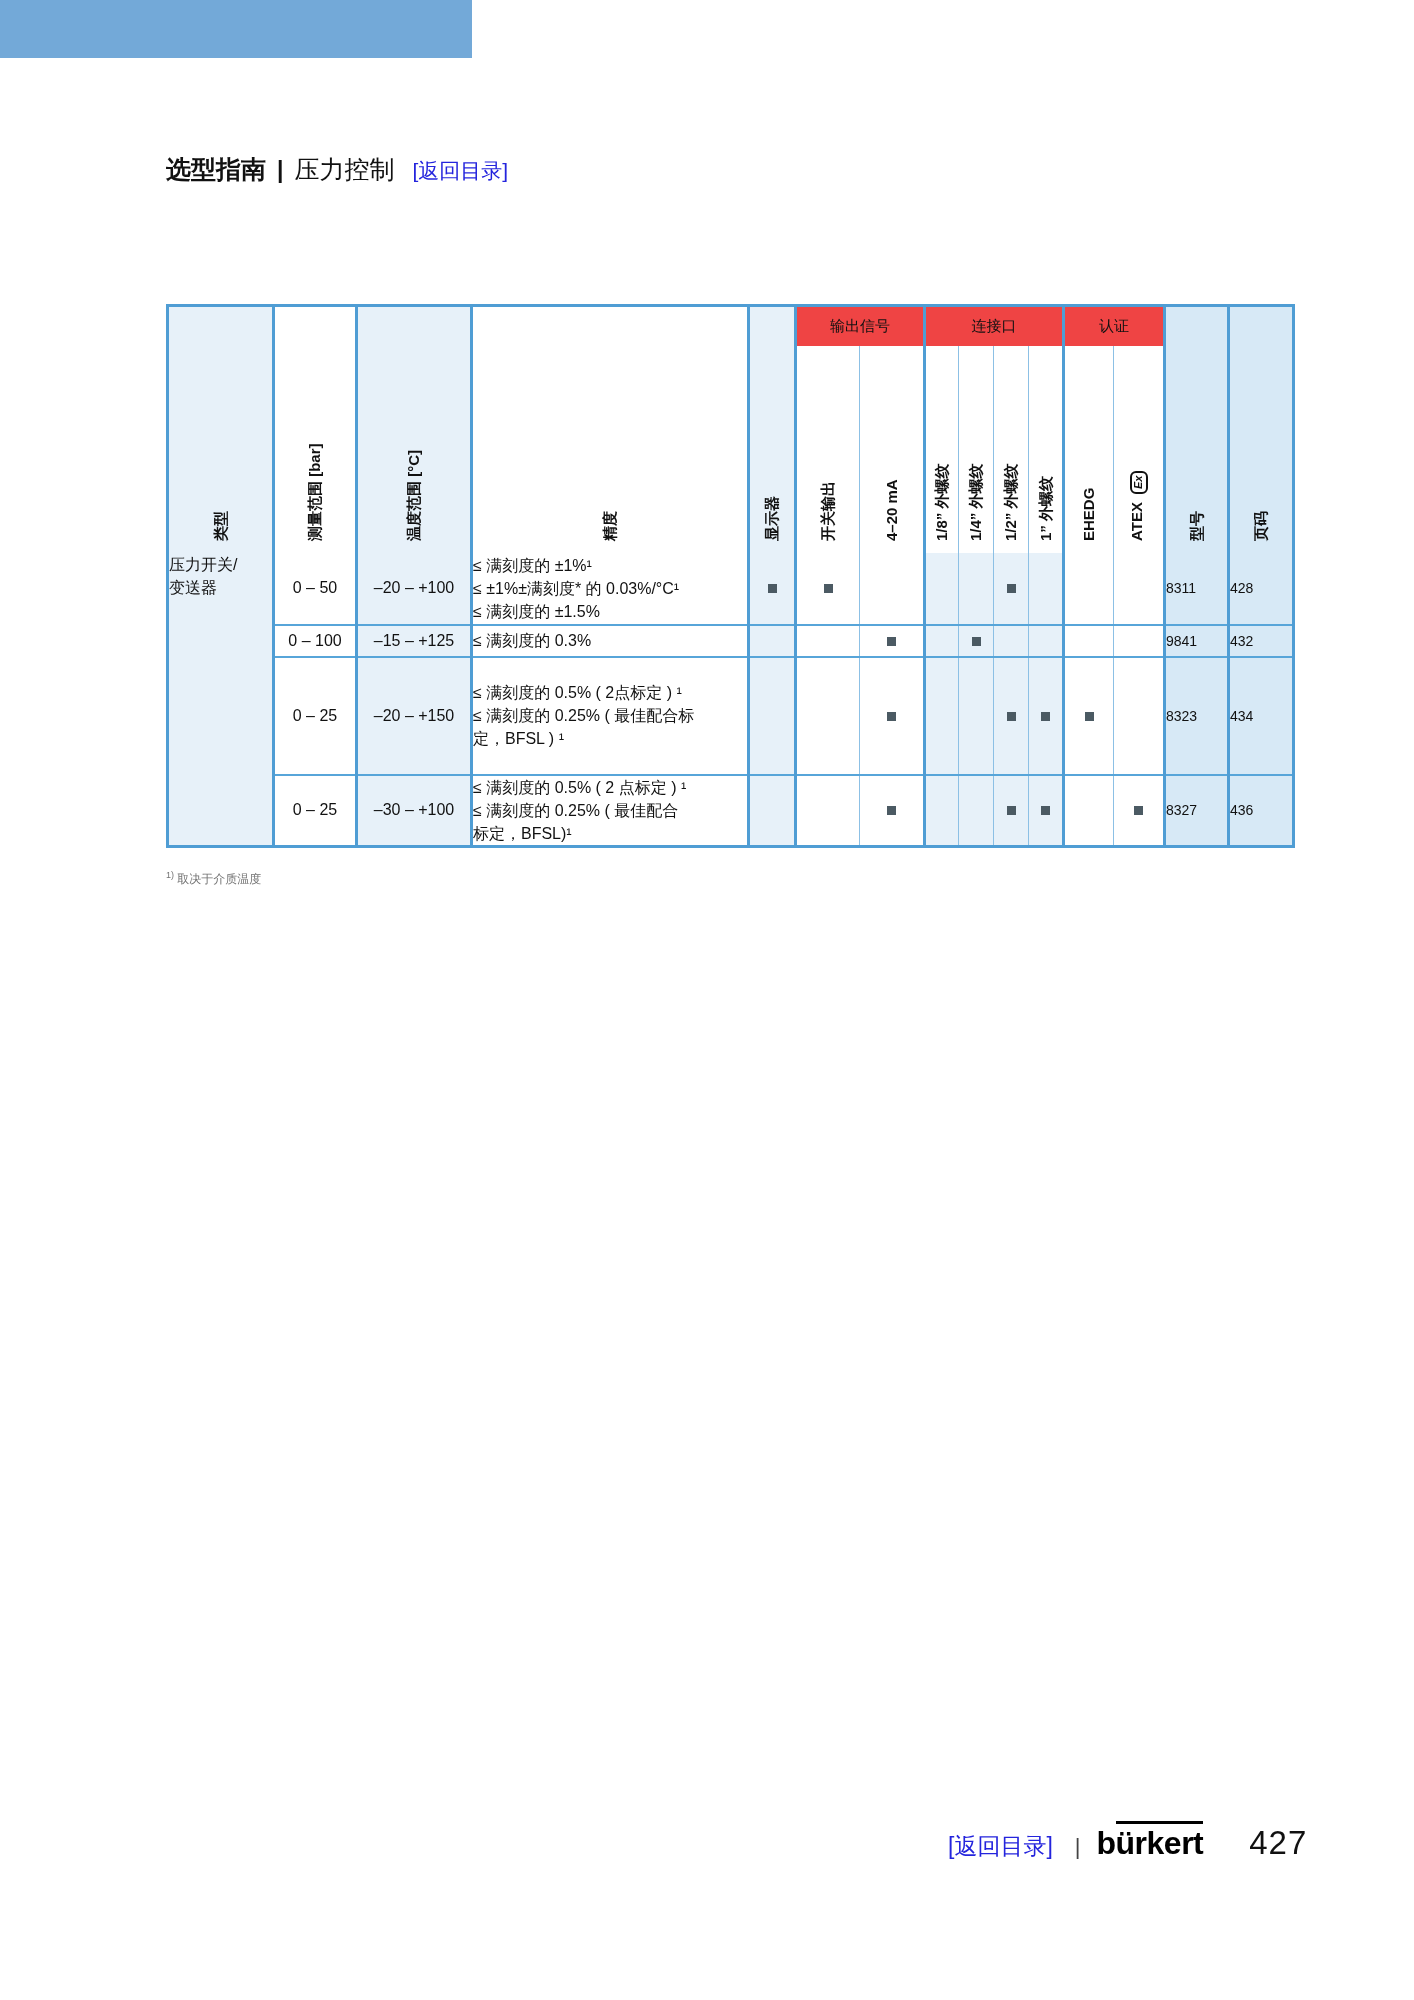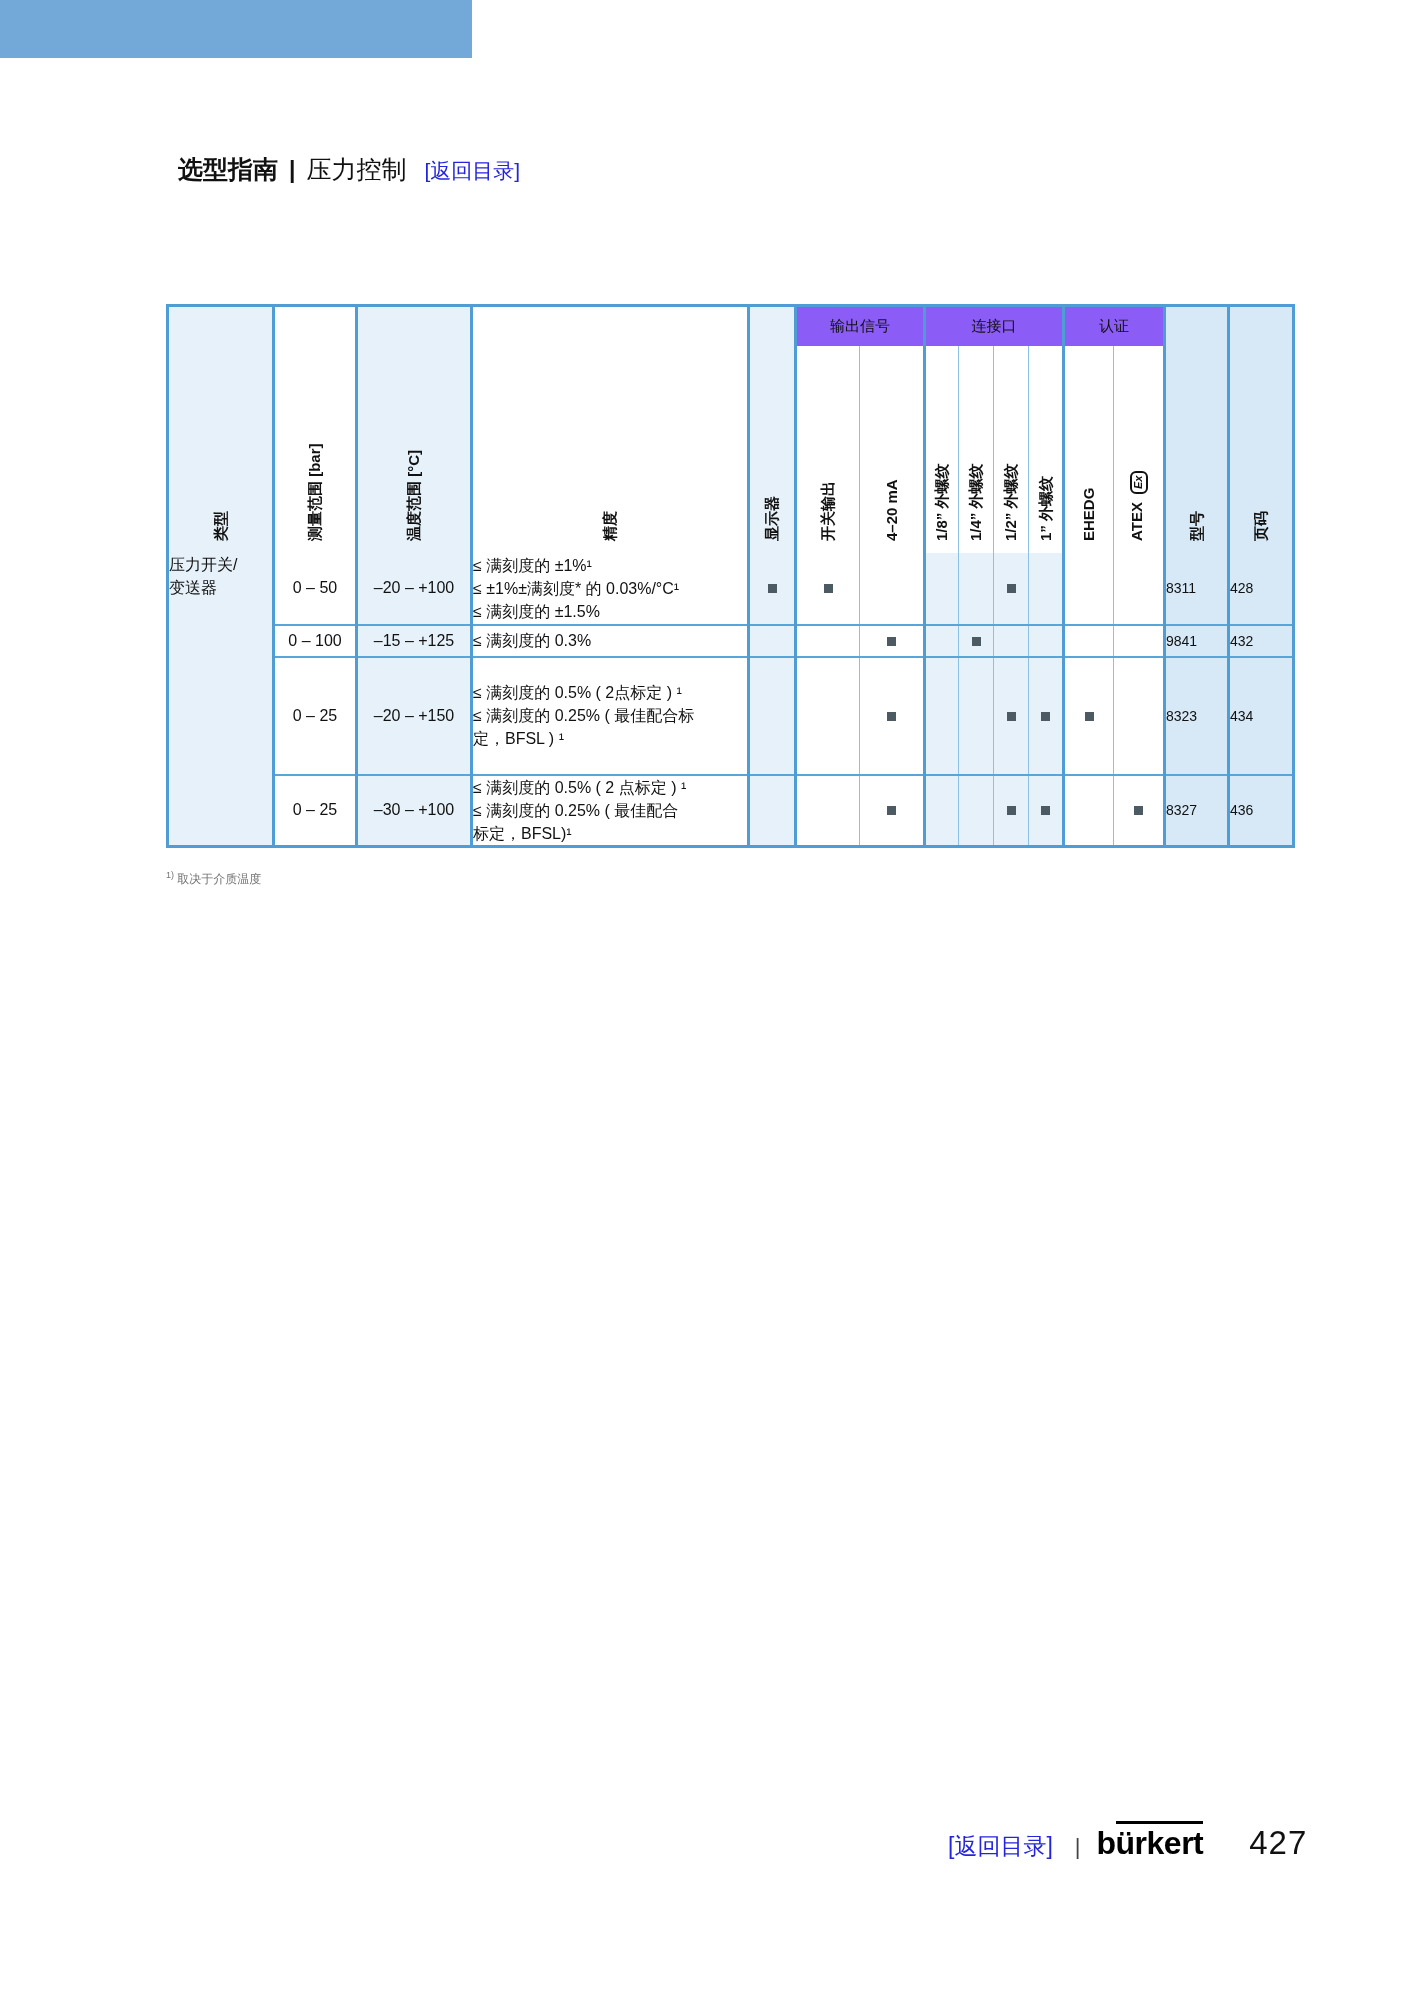--- a/index.html
+++ b/index.html
@@ -6,39 +6,39 @@
   body{background:#ffffff;font-family:"Liberation Sans","DejaVu Sans",sans-serif;}
   .page{position:relative;width:1414px;height:2000px;background:#fff;overflow:hidden;}
 
   
   .topbar{position:absolute;top:0;height:58px;background:#73a9d8;}
   .topbar.left{left:0;width:472px;}
   .topbar.right{left:942px;width:472px;text-align:right;}
   .topbar .tag{display:inline-block;margin-top:14px;padding-right:22px;color:#fff;font-size:20px;letter-spacing:1px;}
 
   
-  .title{position:absolute;left:178px;top:153px;display:flex;align-items:baseline;white-space:nowrap;}
+  .title{position:absolute;left:166px;top:153px;display:flex;align-items:baseline;white-space:nowrap;}
   .title .t-bold{font-size:25px;font-weight:bold;color:#111;}
   .title .t-sep{font-size:23px;font-weight:600;color:#111;margin:0 11px;}
   .title .t-rest{font-size:25px;font-weight:500;color:#111;}
   .link{color:#2424dd;text-decoration:none;}
   .title .back{font-size:21px;margin-left:18px;font-weight:500;}
 
   
   .tbl-wrap{position:absolute;left:166px;top:304px;}
   table.sel{border-collapse:collapse;table-layout:fixed;width:1126px;border:3px solid #4f9dd4;}
   table.sel th,table.sel td{padding:0;margin:0;font-weight:normal;}
   .r-thick{border-right:3px solid #4f9dd4;}
   .r-thin{border-right:1px solid #8cc0e5;}
   .bg-lt{background:#e7f1f9;}
   .bg-w{background:#ffffff;}
   .bg-md{background:#d7e9f6;}
   tr.grp-row{height:40px;}
   tr.sub-row{height:207px;}
-  th.group{font-size:15px;font-weight:bold;color:#111;text-align:center;vertical-align:middle;background:#8b5cf6;}
+  th.group{font-size:15px;font-weight:bold;color:#111;text-align:center;vertical-align:middle;background:#ef4444;}
   th.hd{position:relative;vertical-align:bottom;}
   .rot{position:absolute;left:50%;bottom:12px;margin-left:9px;transform-origin:0 100%;
        transform:rotate(-90deg);white-space:nowrap;font-size:15px;font-weight:bold;color:#111;line-height:18px;}
   .ex-mark{display:inline-block;border:2px solid #111;border-radius:6px;padding:0 3px 1px 3px;
        font-size:11px;font-style:italic;font-weight:bold;margin-left:8px;line-height:13px;}
   tbody td{border-bottom:2px solid #57a5d9;vertical-align:middle;color:#111;}
   tbody tr:last-child td{border-bottom:none;}
   td.cell-type{vertical-align:top;padding:8px 6px 0 10px;font-size:16px;line-height:23px;white-space:pre-line;border-bottom:none;}
   td.num{text-align:center;font-size:16px;}
   td.acc{font-size:16px;line-height:23px;padding:4px 2px 4px 9px;white-space:pre-line;}

